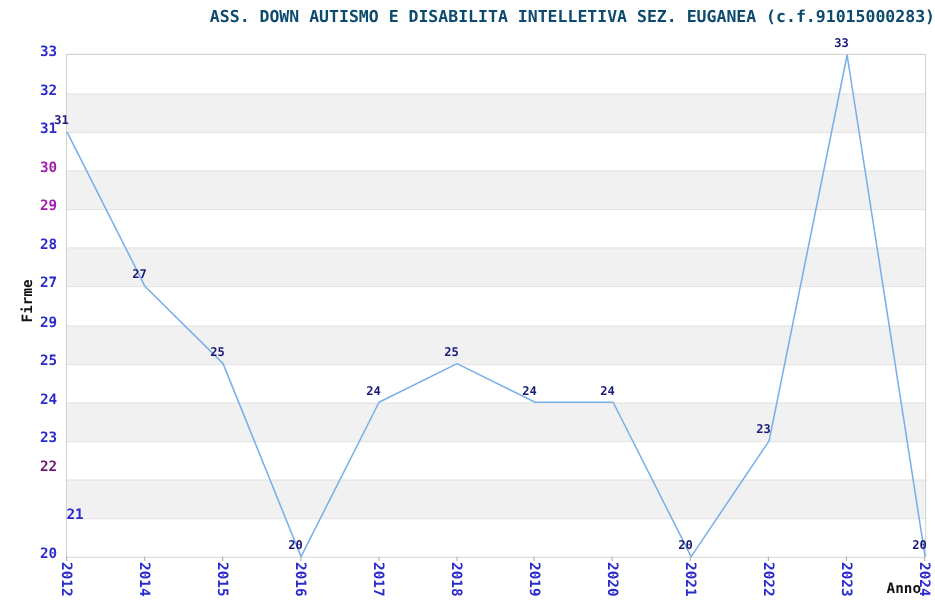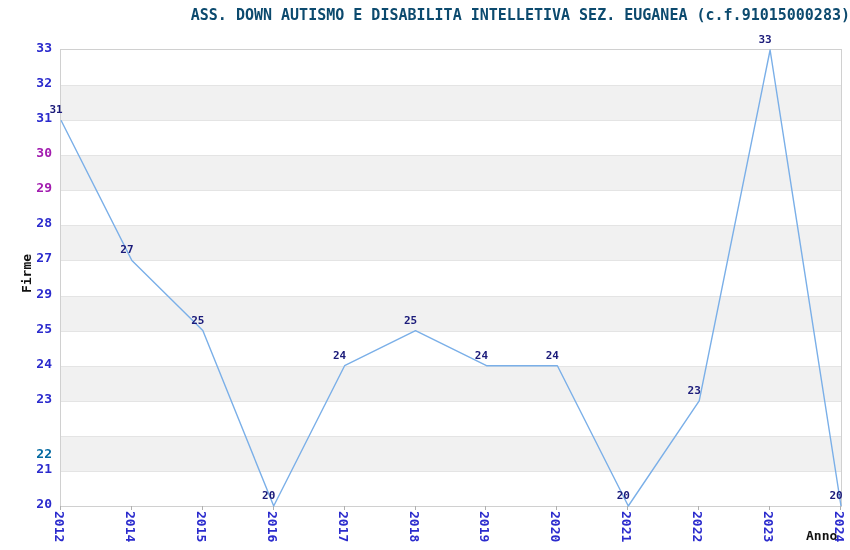--- a/index.html
+++ b/index.html
@@ -69,22 +69,22 @@
       <div class="band line" style="top: 350.769px; height: 35.0769px; background: rgb(255, 255, 255);"></div>
       <div class="band line" style="top: 385.846px; height: 35.0769px; background: rgb(241, 241, 241);"></div>
       <div class="band line" style="top: 420.923px; height: 35.0769px; background: rgb(255, 255, 255);"></div>
       <svg id="series-svg" class="series-svg" width="780" height="456" viewBox="0 0 780 456">
       <polyline id="series-line" fill="none" stroke-width="1.4" stroke-linejoin="round" points="0.0,70.2 70.9,210.5 141.8,280.6 212.7,456.0 283.6,315.7 354.5,280.6 425.5,315.7 496.4,315.7 567.3,456.0 638.2,350.8 709.1,-0.0 780.0,456.0" stroke="#7aafe8"></polyline>
     </svg>
     </div>
 
   <div id="yticks">
       <div class="ytick" style="top: 497px; color: rgb(43, 43, 205);">20</div>
-      <div class="ytick" style="top: 461.923px; color: rgb(43, 43, 205);">21</div>
-      <div class="ytick" style="top: 447px; color: #0369a1;">22</div>
+      <div class="ytick" style="top: 461.923px; color: rgb(43, 43, 205); padding-left: 24px;">21</div>
+      <div class="ytick" style="top: 418px; color: #701a75;">22</div>
       <div class="ytick" style="top: 391.769px; color: rgb(43, 43, 205);">23</div>
       <div class="ytick" style="top: 356.692px; color: rgb(43, 43, 205);">24</div>
       <div class="ytick" style="top: 321.615px; color: rgb(43, 43, 205);">25</div>
       <div class="ytick" style="top: 286.538px; color: rgb(43, 43, 205);">29</div>
       <div class="ytick" style="top: 251.462px; color: rgb(43, 43, 205);">27</div>
       <div class="ytick" style="top: 216.385px; color: rgb(43, 43, 205);">28</div>
       <div class="ytick" style="top: 181.308px; color: #a21caf;">29</div>
       <div class="ytick" style="top: 146.231px; color: #a21caf;">30</div>
       <div class="ytick" style="top: 111.154px; color: rgb(43, 43, 205);">31</div>
       <div class="ytick" style="top: 76.0769px; color: rgb(43, 43, 205); text-align: right;">32</div>

